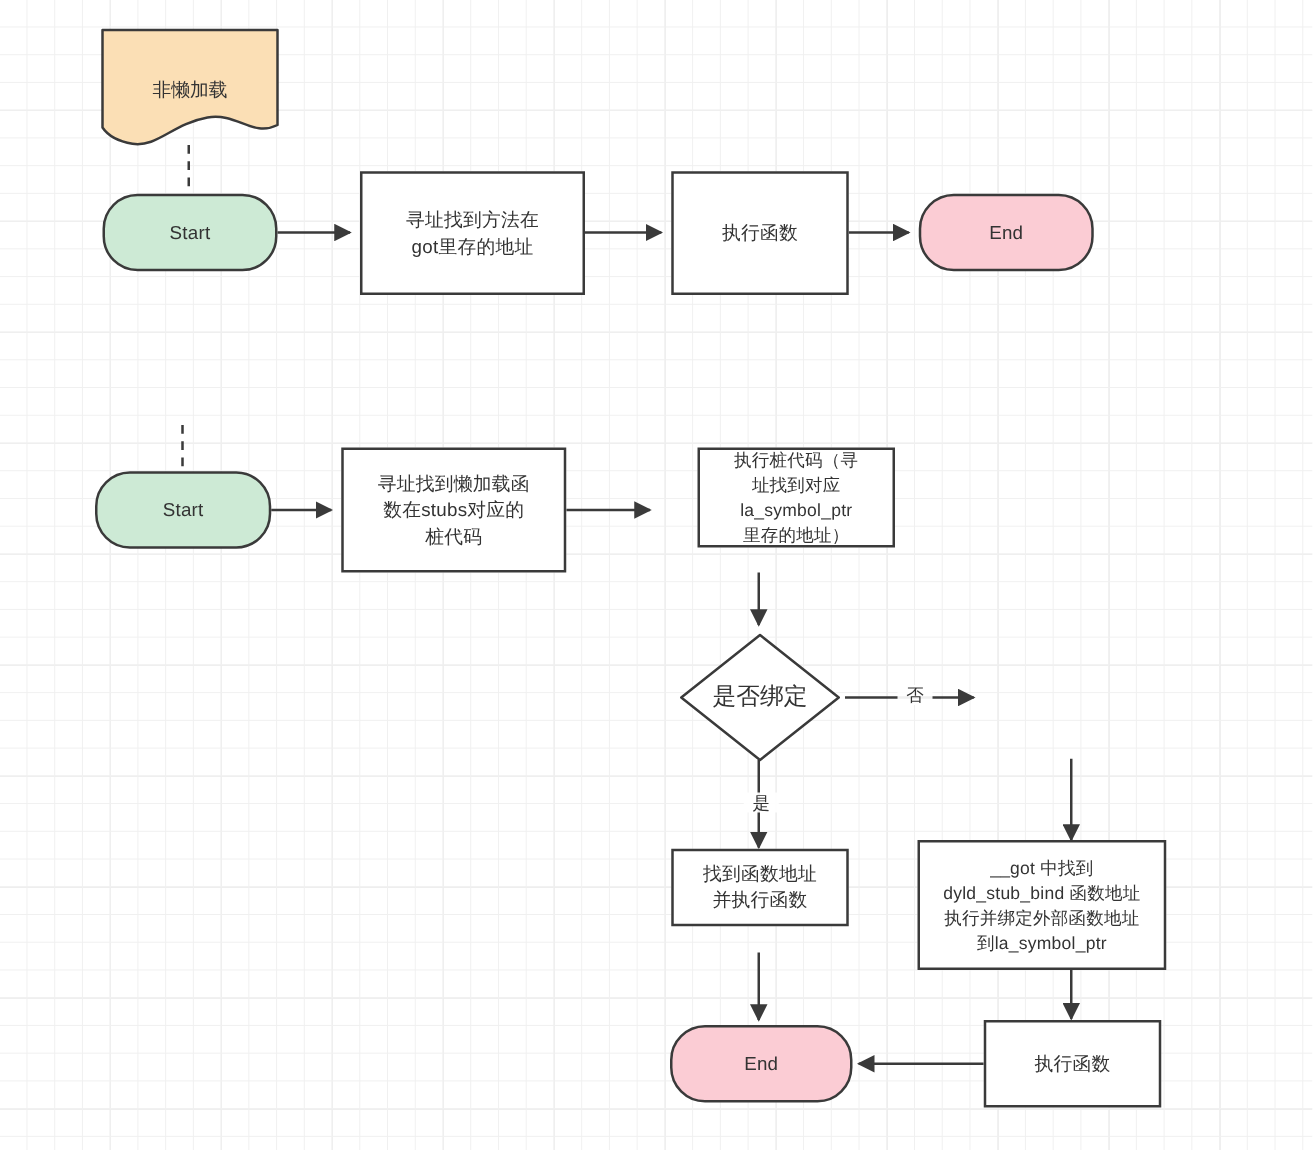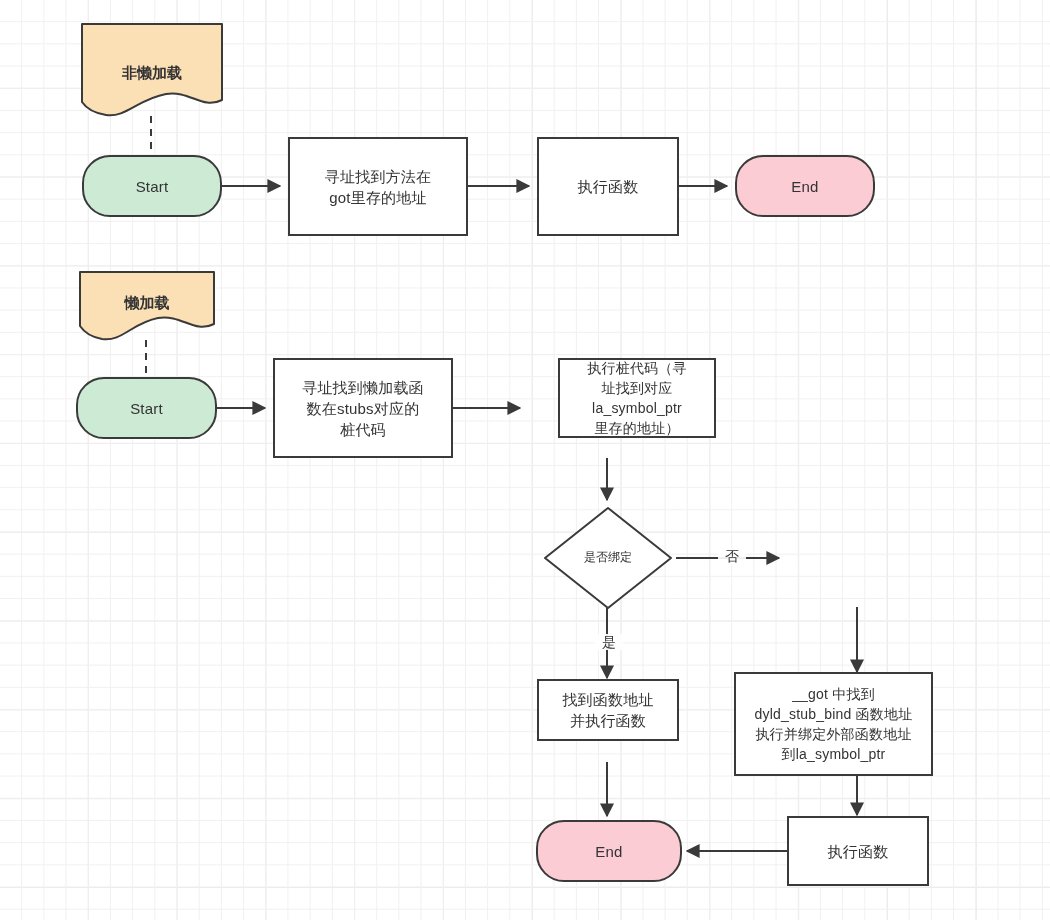--- a/index.html
+++ b/index.html
@@ -61,21 +61,20 @@
   .note-wrap svg { display: block; position: absolute; left: 0; top: 0; }
   .note-label {
     position: absolute;
     left: 0;
     top: 0;
     width: 100%;
     text-align: center;
     color: #333333;
     font-size: 15px;
     line-height: 21px;
-    font-weight: bold;
   }
   .edge-label {
     position: absolute;
     color: #333333;
     font-size: 14px;
     line-height: 16px;
     background: rgba(255,255,255,0.92);
     padding: 0 2px;
     text-align: center;
   }
@@ -122,26 +121,20 @@
     <path d="M 787 851 L 687 851" fill="none" stroke="#3a3a3a" stroke-width="2" marker-end="url(#arrow)"></path>
   </svg>
 
   <div class="note-wrap" style="left:80px; top:22px; width:144px; height:96px;">
     <svg width="144" height="96" viewBox="0 0 144 96" xmlns="http://www.w3.org/2000/svg">
       <path d="M 2 2 L 142 2 L 142 78 C 122 88 110 68 86 72 C 58 77 46 96 26 93 C 14 91 6 86 2 80 Z" fill="#fbdfb5" stroke="#3a3a3a" stroke-width="2" stroke-linejoin="round"></path>
     </svg>
     <div class="note-label" style="top:40px;">非懒加载</div>
   </div>
 
-  <div class="note-wrap" style="left:78px; top:270px; width:138px; height:72px;">
-    <svg width="138" height="72" viewBox="0 0 138 72" xmlns="http://www.w3.org/2000/svg">
-      <path d="M 2 2 L 136 2 L 136 54 C 116 64 104 44 80 48 C 54 53 44 72 24 69 C 13 67 6 62 2 56 Z" fill="#fbdfb5" stroke="#3a3a3a" stroke-width="2" stroke-linejoin="round"></path>
-    </svg>
-    <div class="note-label" style="top:22px;">懒加载</div>
-  </div>
 
   <div class="node term start nowrap" style="left:82px; top:155px; width:140px; height:62px;">Start</div>
 
   <div class="node rect nowrap" style="left:288px; top:137px; width:180px; height:99px;">寻址找到方法在
 got里存的地址</div>
 
   <div class="node rect nowrap" style="left:537px; top:137px; width:142px; height:99px;">执行函数</div>
 
   <div class="node term end nowrap" style="left:735px; top:155px; width:140px; height:62px;">End</div>
 
@@ -154,21 +147,21 @@
   <div class="node rect nowrap" style="left:528px; top:358px; width:158px; height:80px; font-size:14px; line-height:20px;margin-left:30px;">执行桩代码（寻
 址找到对应
 la_symbol_ptr
 里存的地址）</div>
 
   <div style="position:absolute; left:543px; top:506px; width:130px; height:104px;">
     <svg width="130" height="104" viewBox="0 0 130 104" xmlns="http://www.w3.org/2000/svg" style="position:absolute;left:0;top:0;">
       <polygon points="65,2 128,52 65,102 2,52" fill="#ffffff" stroke="#3a3a3a" stroke-width="2" stroke-linejoin="round"></polygon>
     </svg>
     <div style="position:absolute; left:0; top:41px; width:130px; text-align:center;
-                font-size:12px; line-height:21px; color:#333;">是否绑定</div>
+                font-size:19px; line-height:21px; color:#333;">是否绑定</div>
   </div>
 
   <div class="edge-label" style="left:718px; top:548px; width:24px;">否</div>
 
   <div class="edge-label" style="left:595px; top:634px; width:24px;">是</div>
 
 
   <div class="node rect nowrap" style="left:734px; top:672px; width:199px; height:104px; font-size:14px; line-height:20px;">__got 中找到
 dyld_stub_bind 函数地址
 执行并绑定外部函数地址

